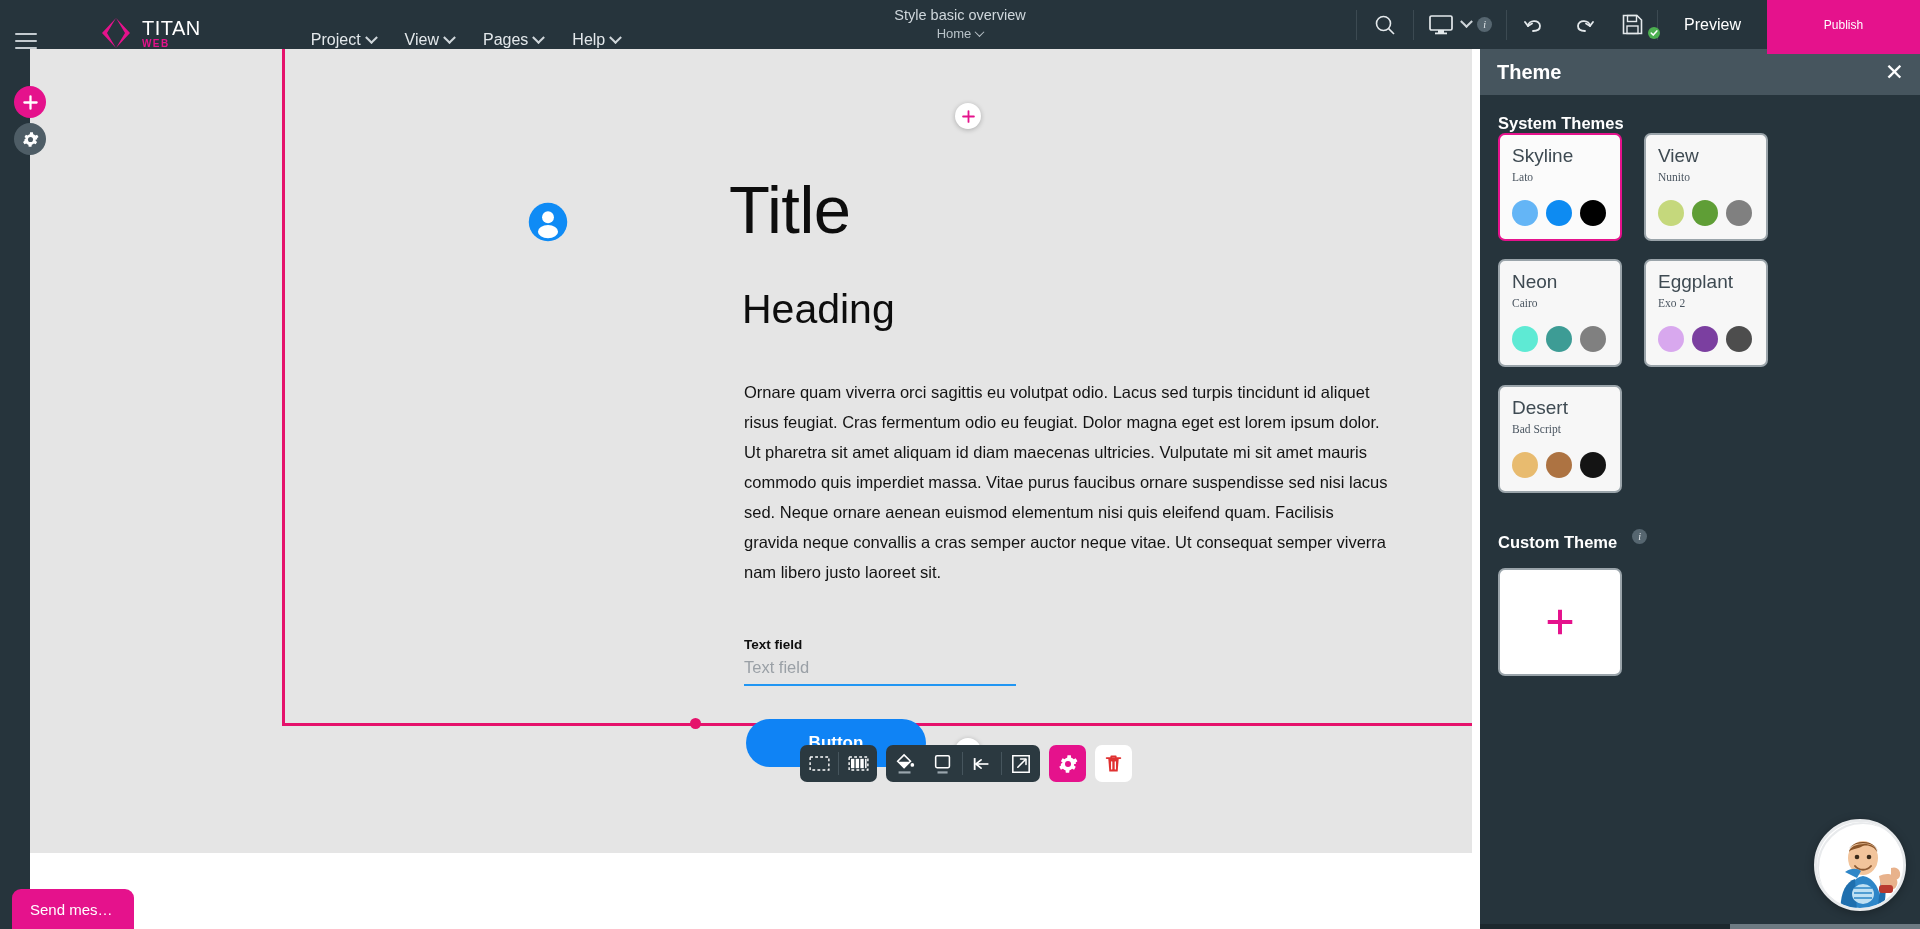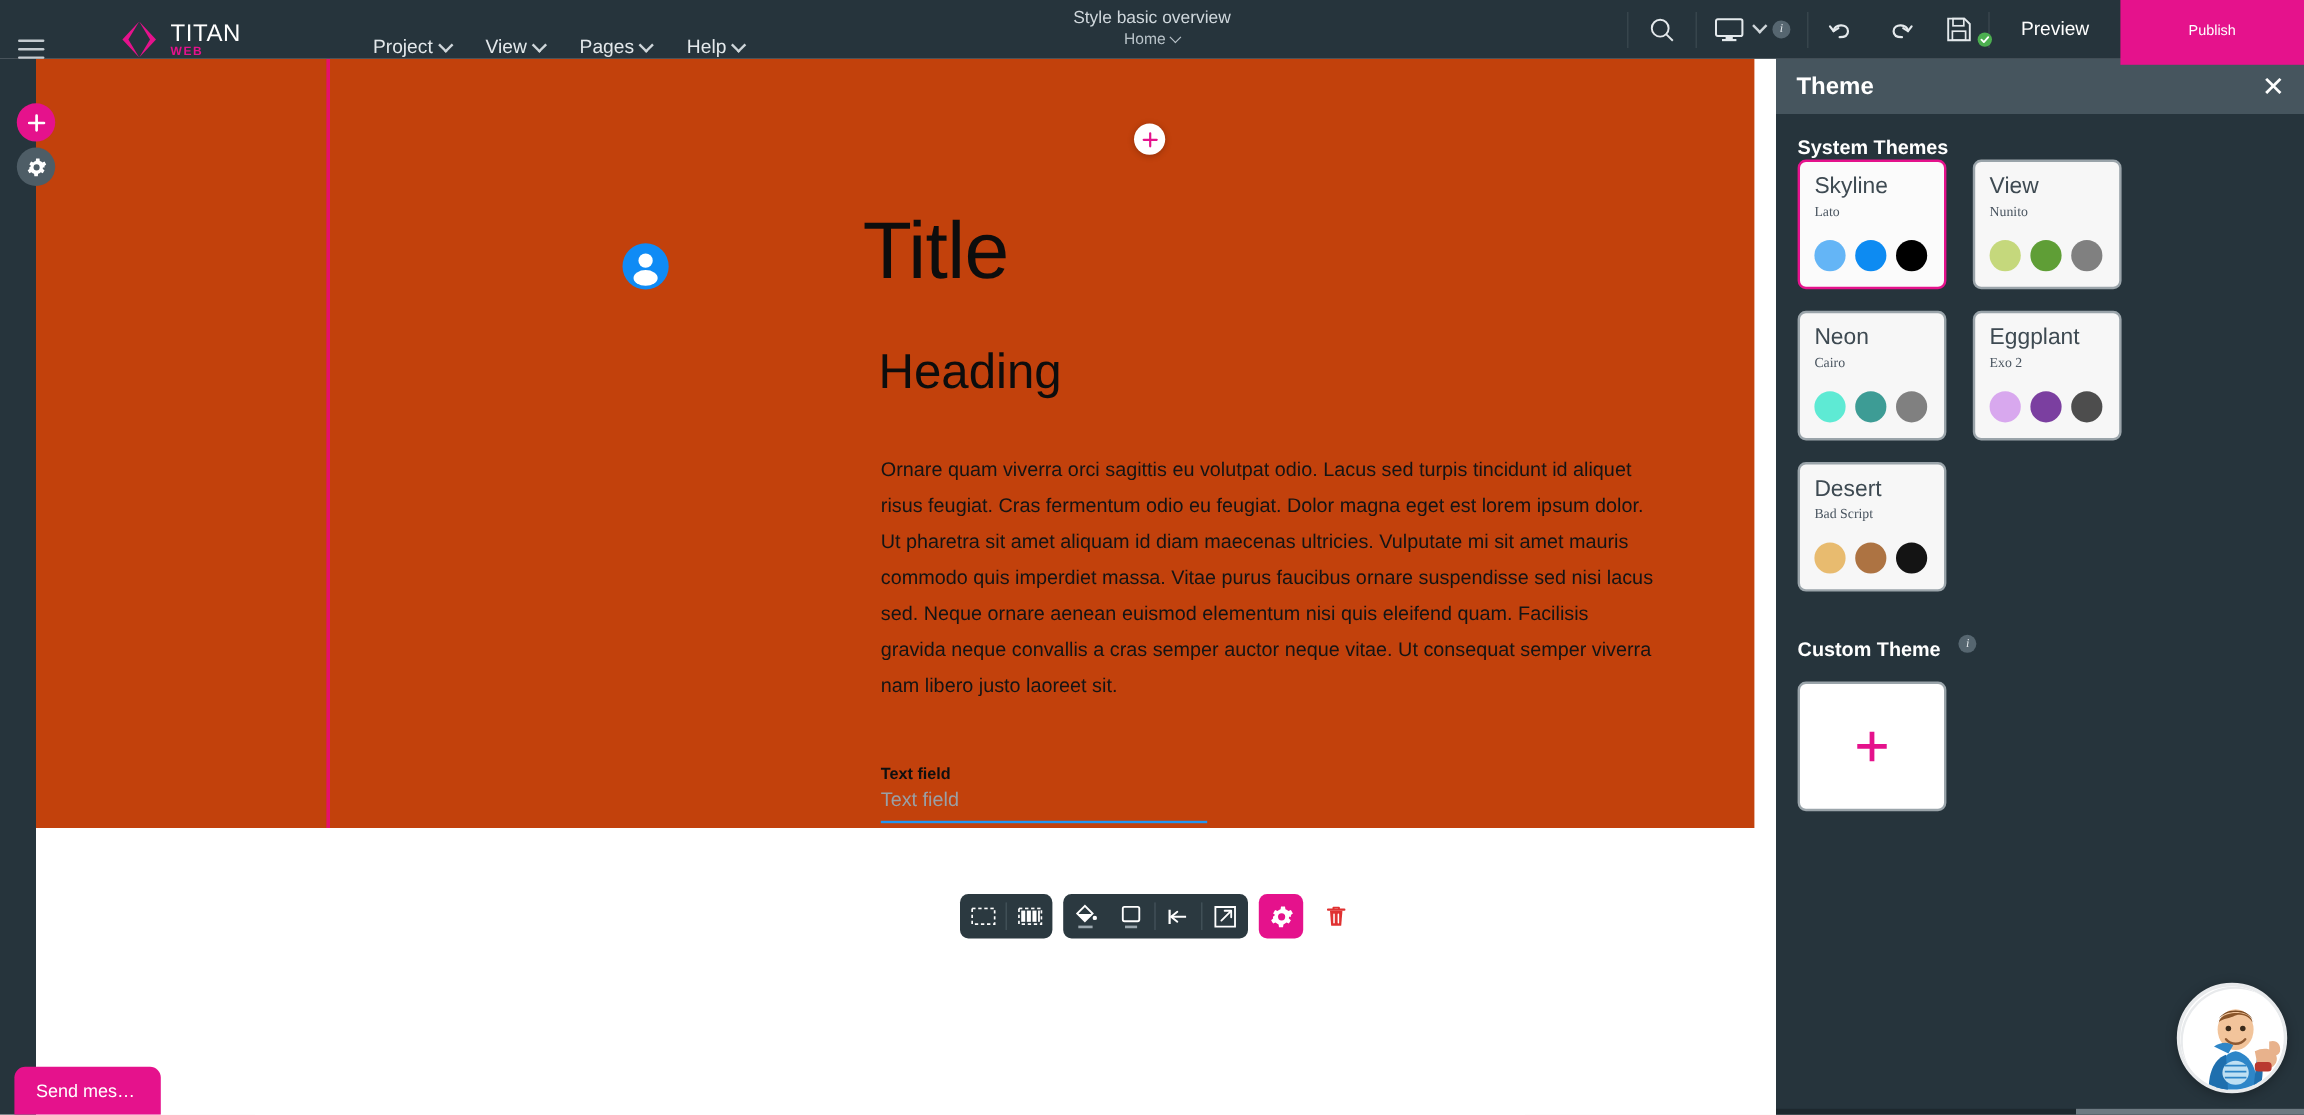--- a/index.html
+++ b/index.html
@@ -81,22 +81,22 @@
   }
   .rail-btn {
     position: absolute; left: 14px; width: 32px; height: 32px; border-radius: 50%;
     display: flex; align-items: center; justify-content: center; cursor: pointer;
   }
   .rail-add { top: 37px; background: #e5128c; }
   .rail-gear { top: 74px; background: #4e5d66; }
 
   
   .canvas-wrap {
-    position: absolute; left: 12px; top: 49px; width: 1450px; height: 641px;
-    background: #c2410c; overflow: hidden;
+    position: absolute; left: 22px; top: 49px; width: 1450px; height: 804px;
+    background: #e5e5e5; overflow: hidden;
   }
   .section-sel {
     position: absolute; left: 260px; top: 0px; width: 1450px; height: 677px;
     border-left: 3px solid #e5126b; border-bottom: 3px solid #e5126b;
   }
   .sel-handle {
     position: absolute; left: 668px; top: 669px; width: 11px; height: 11px;
     border-radius: 50%; background: #e5126b;
   }
   .add-fab {

